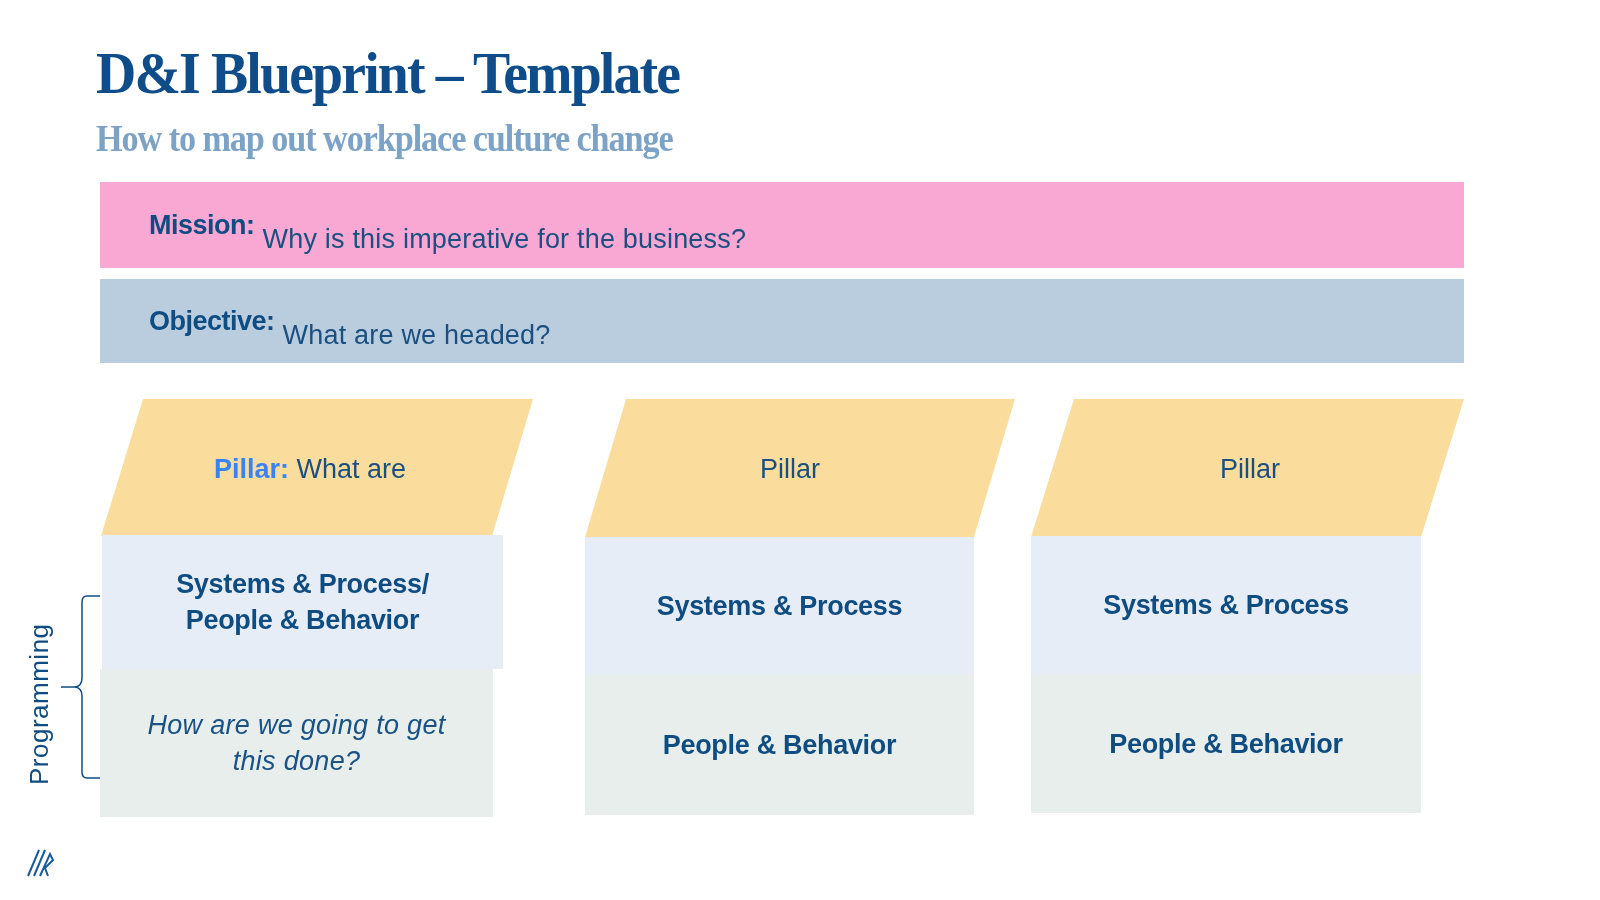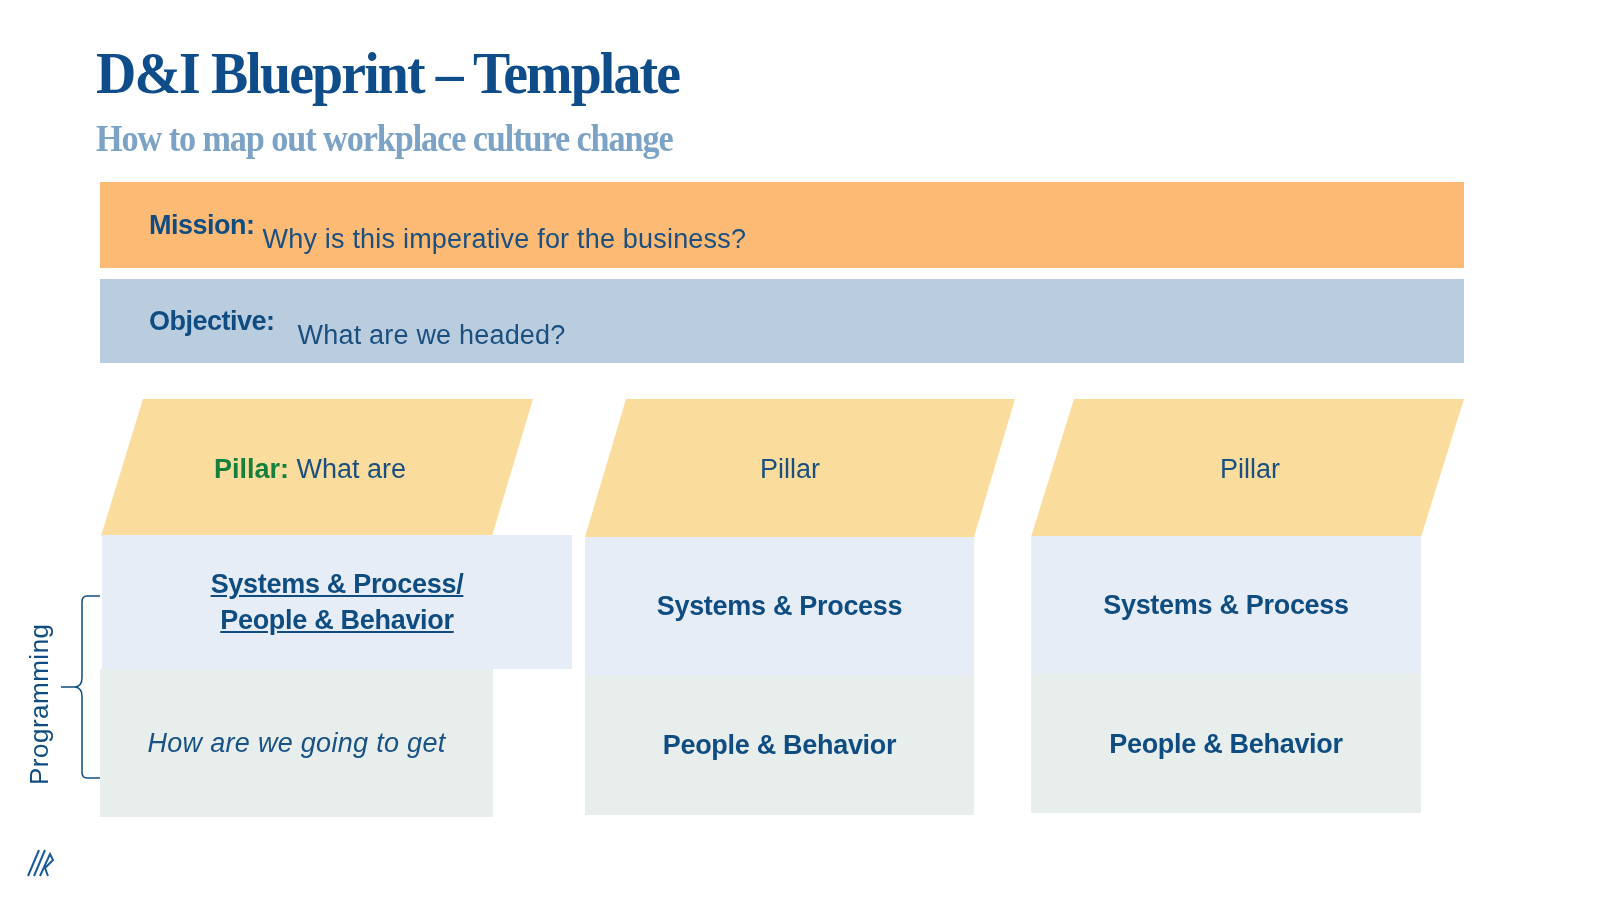--- a/index.html
+++ b/index.html
@@ -19,29 +19,29 @@
     font-family: "Liberation Serif", "DejaVu Serif", serif; font-weight: bold;
     font-size: 38px; line-height: 48px; color: #7ca3c6; letter-spacing: -1.2px;
     white-space: nowrap; transform-origin: left top; transform: scaleX(0.9);
   }
   .banner {
     left: 100px; width: 1364px; display: flex; align-items: center;
     padding-left: 49px; box-sizing: border-box; font-size: 27px; color: #1a4f80;
   }
   .banner .lbl { font-weight: bold; color: #0f4c81; margin-right: 8px; letter-spacing: -0.5px; }
   .banner .txt { font-weight: normal; letter-spacing: 0.2px; margin-top: 28px; }
-  .mission { top: 182px; height: 86px; background: #fdba74; }
-  .objective { top: 279px; height: 84px; background: #bacddf; gap: 15px; }
+  .mission { top: 182px; height: 86px; background: #f9a8d4; }
+  .objective { top: 279px; height: 84px; background: #bacddf; }
 
   .pillar-shape { position: absolute; left: 0; top: 0; }
   .pillar-text {
     position: absolute; display: flex; align-items: center; justify-content: center;
     text-align: center; font-size: 27px; line-height: 36px; color: #1a4f80;
   }
-  .pillar-text b { color: #15803d; }
+  .pillar-text b { color: #3b82f6; }
 
   .box {
     position: absolute; display: flex; align-items: center; justify-content: center;
     text-align: center; font-size: 27px; line-height: 36px; color: #0f4c81; box-sizing: border-box;
   }
   .box.upper { background: #e6edf6; }
   .box.lower { background: #e8eeeb; }
   .box .b { font-weight: bold; letter-spacing: -0.3px; }
   .box .n { font-weight: normal; color: #1a5286; letter-spacing: 0.3px; }
 
@@ -76,29 +76,30 @@
     <div><b>Pillar:</b> <span>What are</span></div>
   </div>
 </div>
 <div class="pillar-text" style="left:600px; top:420px; width:380px; height:98px;">
   <span>Pillar</span>
 </div>
 <div class="pillar-text" style="left:1060px; top:420px; width:380px; height:98px;">
   <span>Pillar</span>
 </div>
 
-<div class="box upper" style="left:102px; top:535px; width:470px; height:134px;text-decoration:underline;">
+<div class="box upper" style="left:102px; top:535px; width:401px; height:134px;">
   <div class="b">
     <div>Systems &amp; Process/</div>
     <div>People &amp; Behavior</div>
   </div>
 </div>
 <div class="box lower" style="left:100px; top:669px; width:393px; height:148px;font-style:italic;">
   <div class="n">
     <div>How are we going to get</div>
+    <div>this done?</div>
   </div>
 </div>
 
 <div class="box upper" style="left:585px; top:537px; width:389px; height:138px;">
   <span class="b">Systems &amp; Process</span>
 </div>
 <div class="box lower" style="left:585px; top:675px; width:389px; height:140px;">
   <span class="b">People &amp; Behavior</span>
 </div>
 

